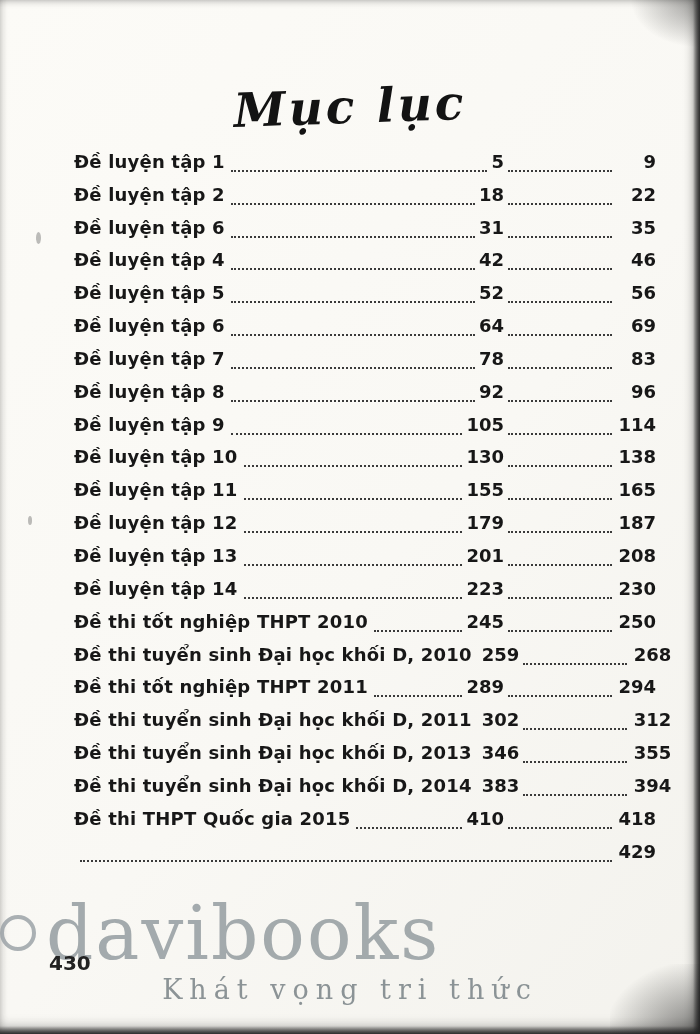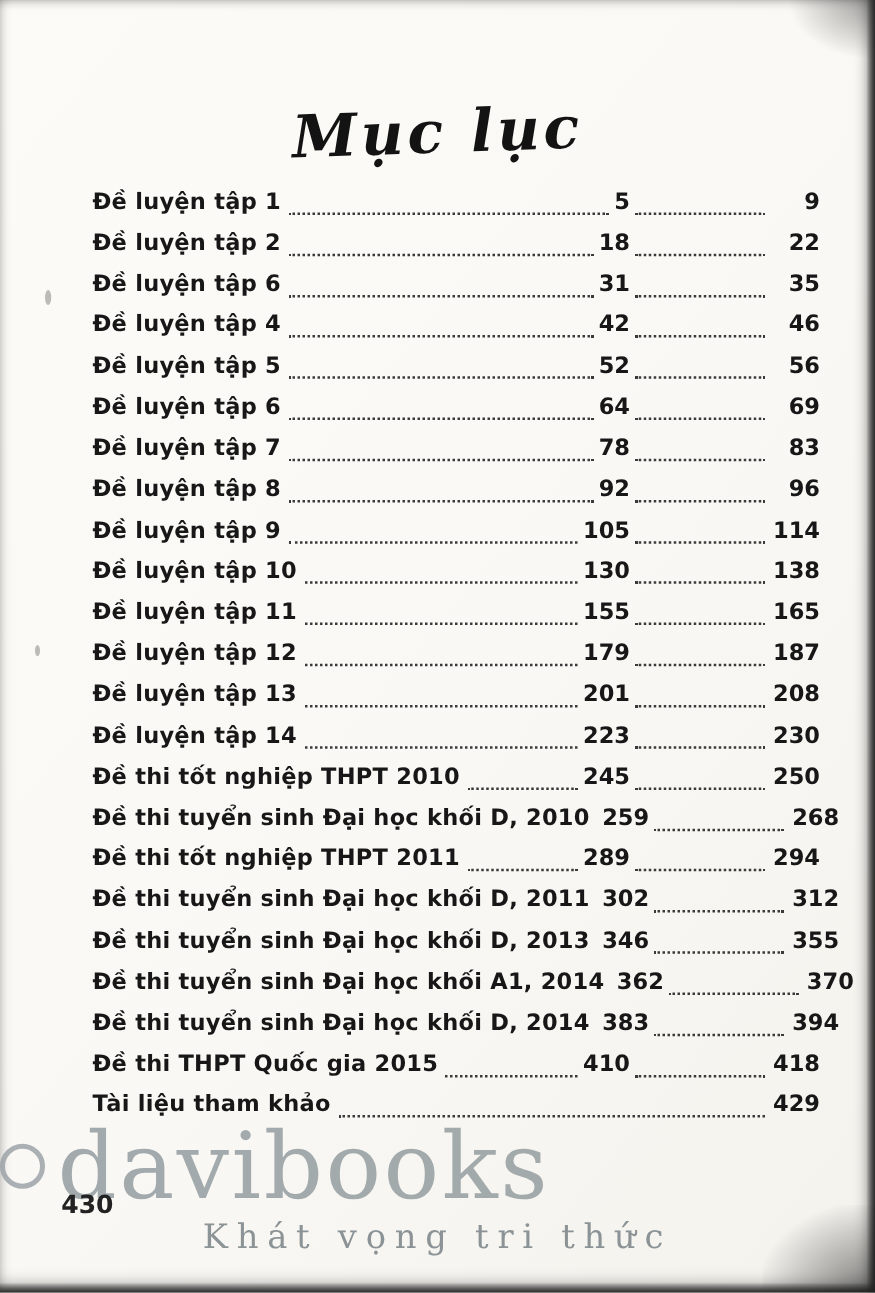--- a/index.html
+++ b/index.html
@@ -212,42 +212,34 @@
     <span class="pnum p2">312</span>
   </div>
       <div class="toc-row">
     <span class="toc-label">Đề thi tuyển sinh Đại học khối D, 2013</span>
     <span class="leader"></span>
     <span class="pnum p1">346</span>
     <span class="leader leader2"></span>
     <span class="pnum p2">355</span>
   </div>
       <div class="toc-row">
-    <span class="toc-label">Đề thi tuyển sinh Đại học khối A1, 2014</span>
-    <span class="leader"></span>
-    <span class="pnum p1">362</span>
-    <span class="leader leader2"></span>
-    <span class="pnum p2">370</span>
-  </div>
-      <div class="toc-row">
     <span class="toc-label">Đề thi tuyển sinh Đại học khối D, 2014</span>
     <span class="leader"></span>
     <span class="pnum p1">383</span>
     <span class="leader leader2"></span>
     <span class="pnum p2">394</span>
   </div>
       <div class="toc-row">
     <span class="toc-label">Đề thi THPT Quốc gia 2015</span>
     <span class="leader"></span>
     <span class="pnum p1">410</span>
     <span class="leader leader2"></span>
     <span class="pnum p2">418</span>
   </div>
       <div class="toc-row">
-    <span class="toc-label">Tài liệu tham khảo</span>
     <span class="leader"></span>
 
     <span class="pnum p2">429</span>
   </div>
     </div>
 
   <div class="watermark">
     <div class="wm-line">
       <span class="wm-logo"></span>
       <span class="wm-text">davibooks</span>

